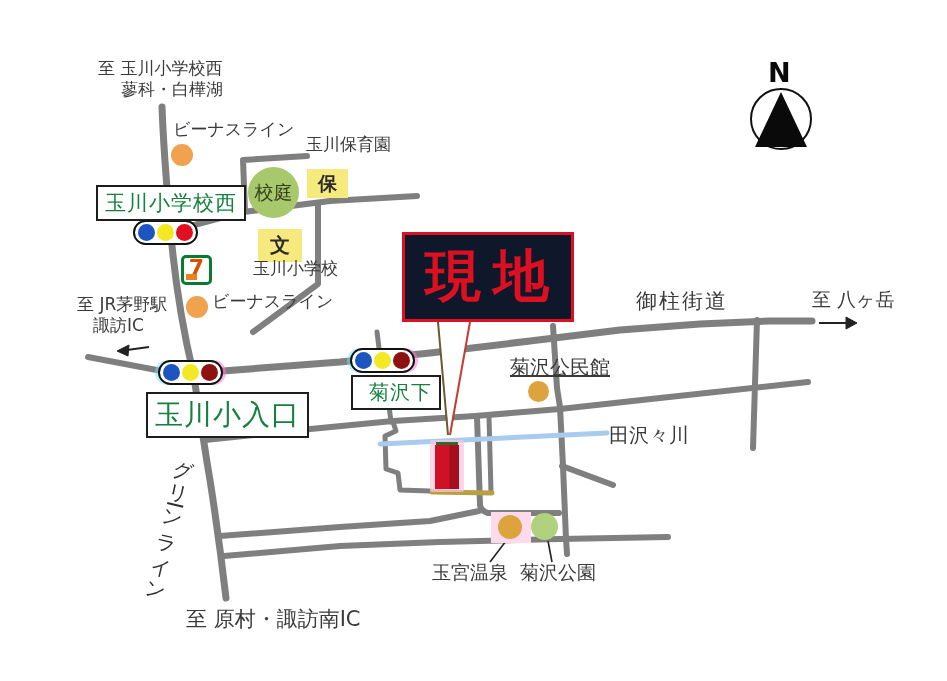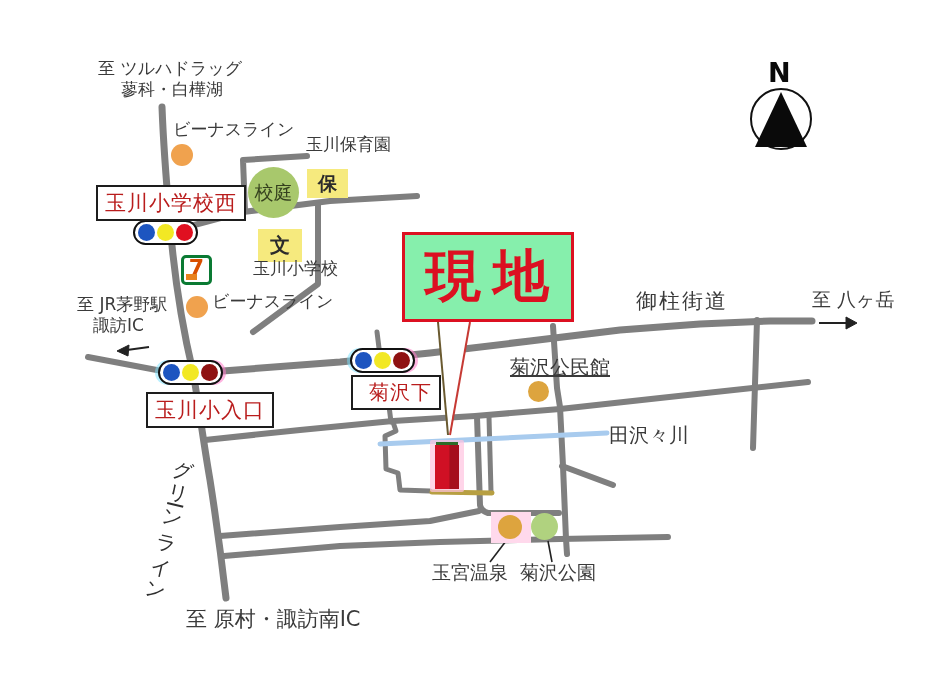--- a/index.html
+++ b/index.html
@@ -3,21 +3,21 @@
 <meta charset="utf-8">
 <style>
   html,body{margin:0;padding:0;background:#ffffff;}
   #map-canvas{
     position:relative;width:947px;height:681px;background:#ffffff;overflow:hidden;
     font-family:"DejaVu Sans","Liberation Sans",sans-serif;color:var(--ink,#3a3a3a);
   }
   #road-layer{position:absolute;left:0;top:0;width:947px;height:681px;}
   .lbl{position:absolute;white-space:nowrap;line-height:1.15;color:var(--ink);}
   .sign{
-    position:absolute;background:#fff;border:2px solid #1d1d1d;color:#b91c1c;
+    position:absolute;background:#fff;border:2px solid #1d1d1d;color:#15803d;
     padding:2px 7px;white-space:nowrap;letter-spacing:1px;
   }
   .tag{
     position:absolute;background:var(--yellow);color:#2b2b2b;font-weight:bold;
     display:flex;align-items:center;justify-content:center;
   }
   .circle{position:absolute;border-radius:50%;}
   .big-circle{
     position:absolute;border-radius:50%;background:var(--green-circle);
     display:flex;align-items:center;justify-content:center;color:#35411e;
@@ -36,21 +36,21 @@
     position:absolute;left:181px;top:255px;width:31px;height:30px;background:#fff;
     border:3px solid var(--seven-green);border-radius:5px;box-sizing:border-box;
   }
   #seven-eleven .seven{
     position:absolute;left:0;top:-3px;width:100%;text-align:center;
     font-size:22px;font-weight:bold;color:var(--seven-red);
   }
   #seven-eleven .band{position:absolute;left:2px;bottom:2px;width:11px;height:6px;background:var(--seven-orange);}
   #genchi-box{
     position:absolute;left:402px;top:232px;width:172px;height:90px;box-sizing:border-box;
-    background:#86efac;border:3px solid var(--site-red);display:flex;align-items:center;justify-content:center;
+    background:#0f172a;border:3px solid var(--site-red);display:flex;align-items:center;justify-content:center;
     font-size:56px;font-weight:bold;color:var(--site-red);letter-spacing:12px;padding-left:10px;
   }
   #greenline-label{
     position:absolute;left:176px;top:447px;writing-mode:vertical-rl;
     transform:rotate(13deg);transform-origin:top center;font-size:20px;letter-spacing:2px;color:#2f2f2f;
   }
   .pink-pad{position:absolute;background:var(--pink-light);}
 </style>
 </head>
 <body>
@@ -107,21 +107,21 @@
       <polygon points="857,323 846,317 846,329"></polygon>
     </g>
 
     <path d="M506,541 L490,562" stroke="#222" stroke-width="1.6" fill="none"></path>
     <path d="M548,541 L552,562" stroke="#222" stroke-width="1.6" fill="none"></path>
 
     <circle cx="781" cy="119" r="30" fill="#ffffff" stroke="#111" stroke-width="2"></circle>
     <polygon points="781,92 755,147 807,147" fill="#0a0a0a"></polygon>
   </svg>
 
-  <div class="lbl" style="left:98px;top:59px;font-size:17px;">至 ツルハドラッグ</div>
+  <div class="lbl" style="left:98px;top:59px;font-size:17px;">至 玉川小学校西</div>
   <div class="lbl" style="left:121px;top:80px;font-size:17px;">蓼科・白樺湖</div>
   <div class="lbl" style="left:77px;top:295px;font-size:17px;">至 JR茅野駅</div>
   <div class="lbl" style="left:93px;top:316px;font-size:17px;">諏訪IC</div>
   <div class="lbl" style="left:812px;top:289px;font-size:19px;">至 八ヶ岳</div>
   <div class="lbl" style="left:164px;top:607px;font-size:21px;margin-left:22px;">至 原村・諏訪南IC</div>
 
   <div class="lbl" style="left:173px;top:120px;font-size:17px;">ビーナスライン</div>
   <div class="circle" style="left:171px;top:144px;width:22px;height:22px;background:var(--orange);"></div>
 
   <div class="lbl" style="left:306px;top:135px;font-size:17px;">玉川保育園</div>
@@ -163,20 +163,20 @@
     <div class="lamp lamp-yellow"></div>
     <div class="lamp lamp-red-dark"></div>
   </div>
   <div class="tl glow" style="left:350px;top:348px;">
     <div class="lamp lamp-blue"></div>
     <div class="lamp lamp-yellow"></div>
     <div class="lamp lamp-red-dark"></div>
   </div>
 
   <div class="sign" style="left:96px;top:185px;font-size:21px;">玉川小学校西</div>
-  <div class="sign" style="left:146px;top:392px;font-size:21px;">玉川小入口</div>
+  <div class="sign" style="left:146px;top:392px;font-size:28px;">玉川小入口</div>
   <div class="sign" style="left:351px;top:375px;font-size:20px;padding-left:16px;">菊沢下</div>
 
   <div id="genchi-box">現地</div>
 
   <div class="lbl" style="left:768px;top:57px;font-size:27px;font-weight:bold;color:#0a0a0a;">N</div>
 
 </div>
 
 </body></html>

